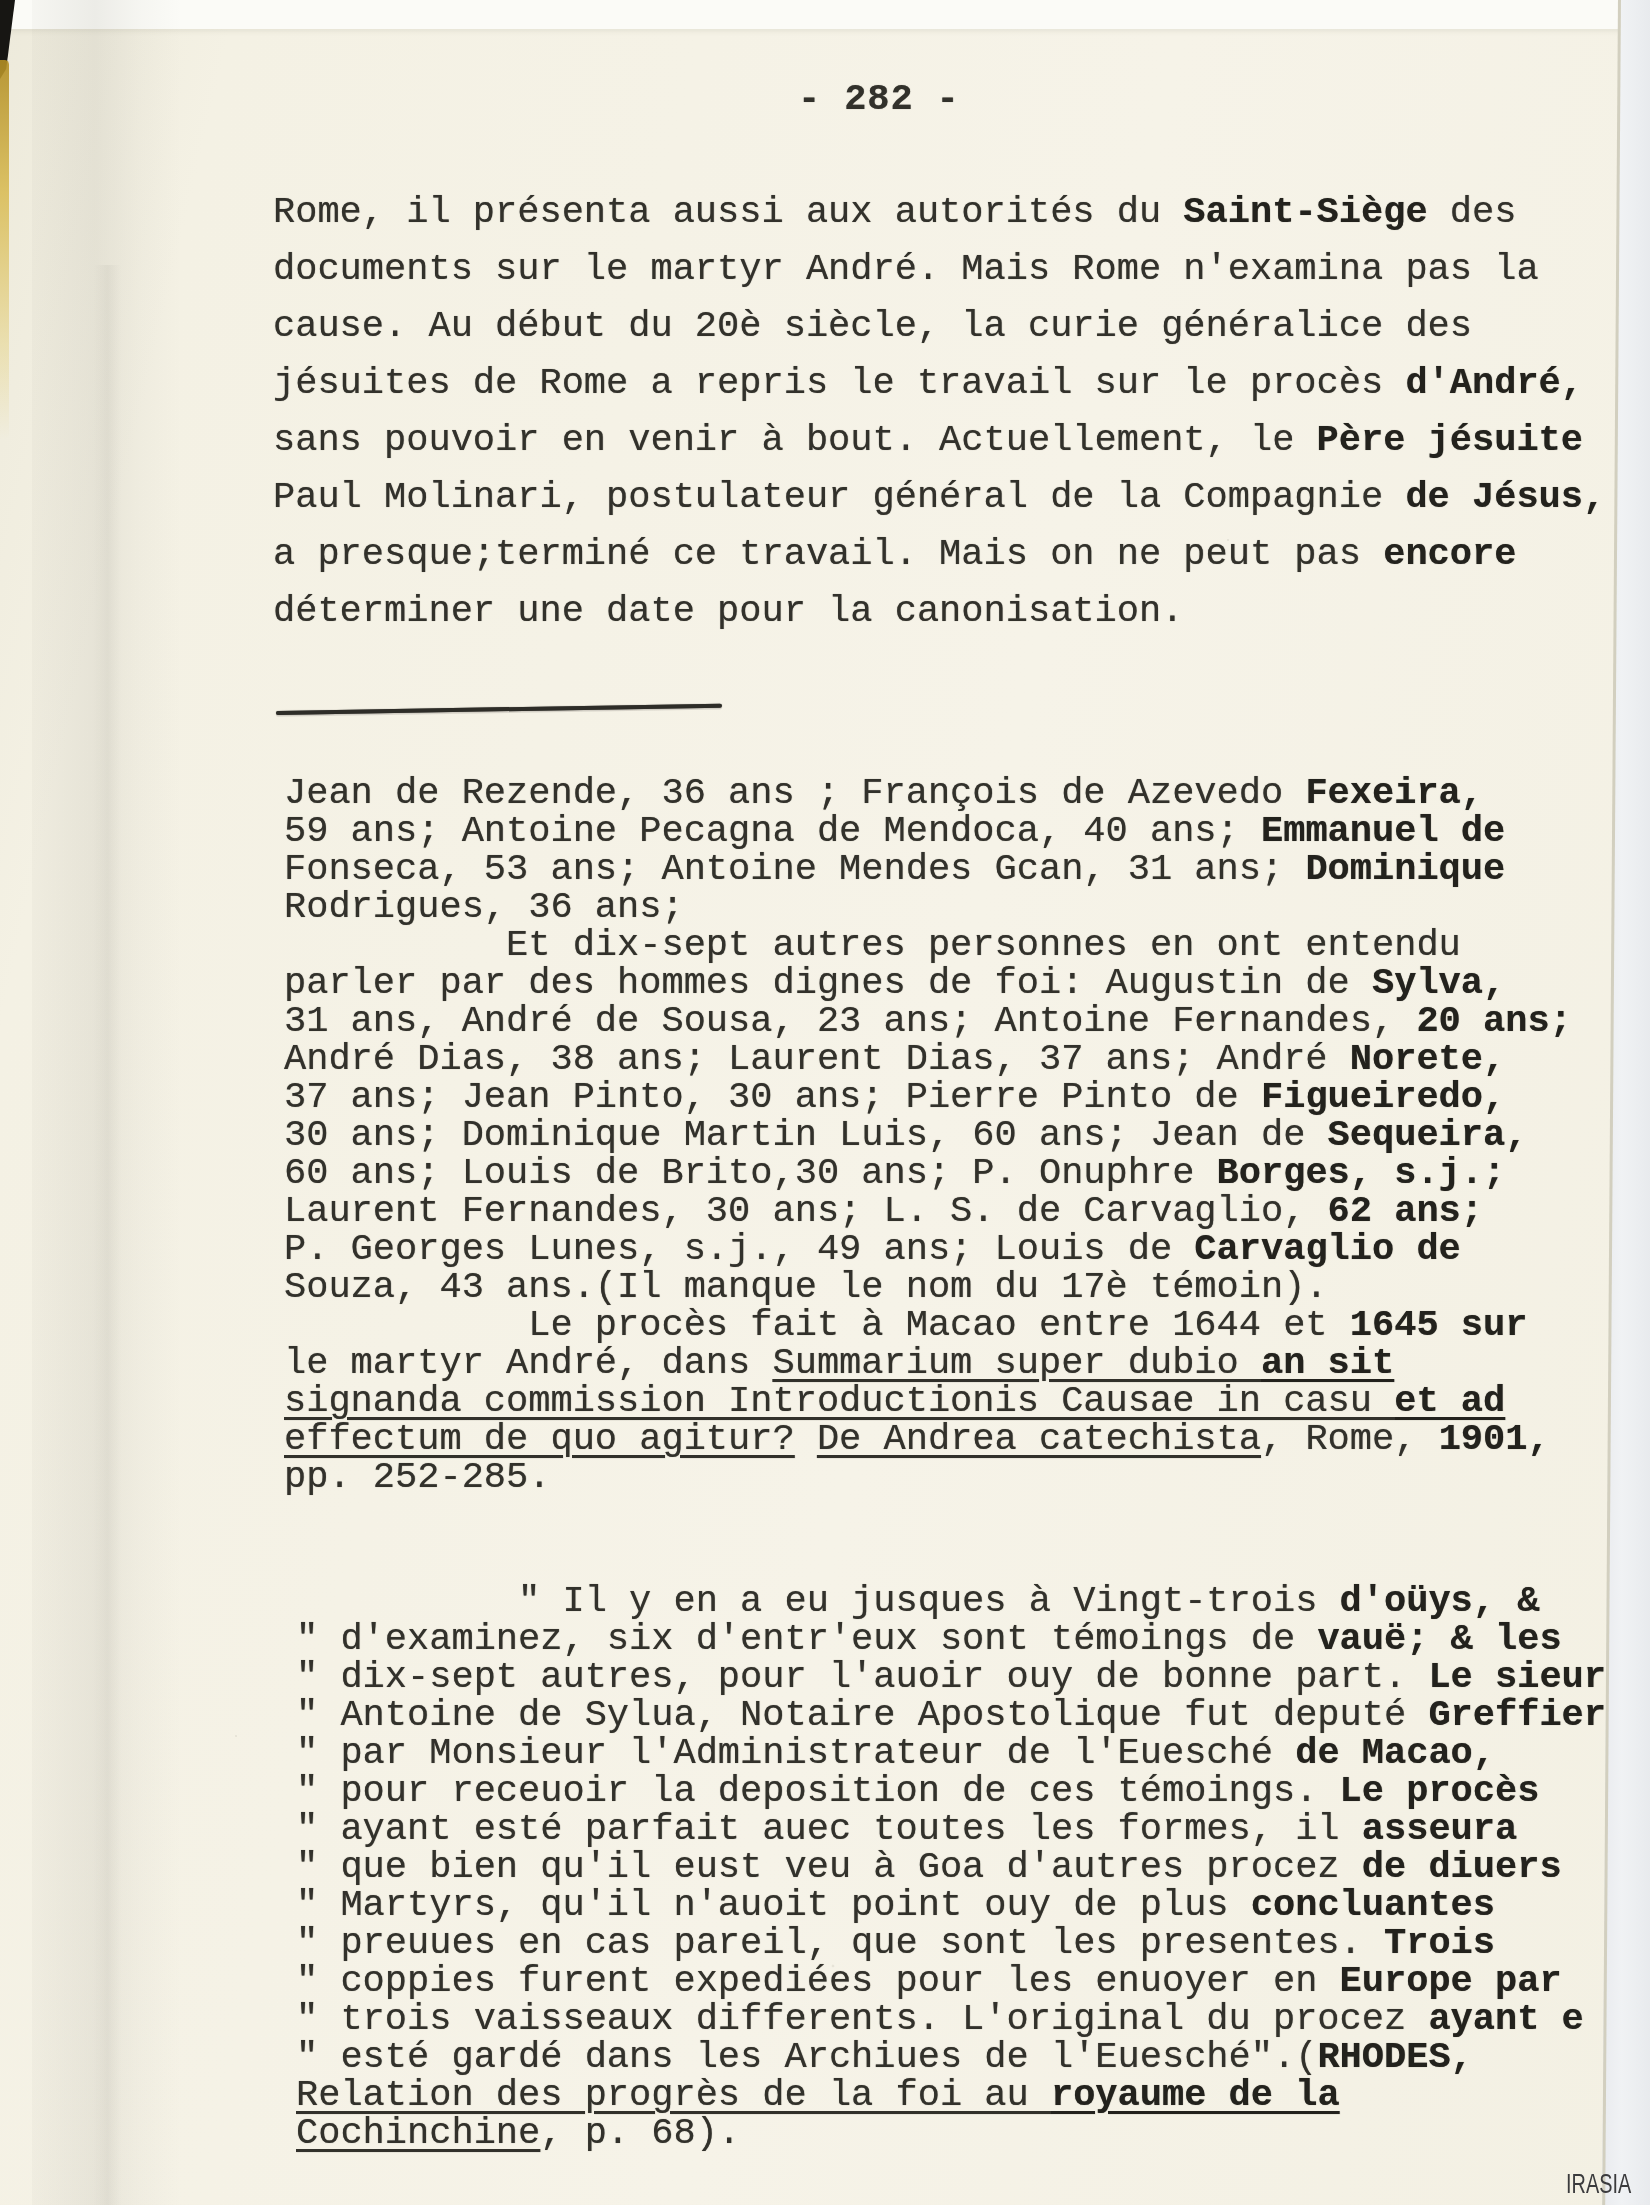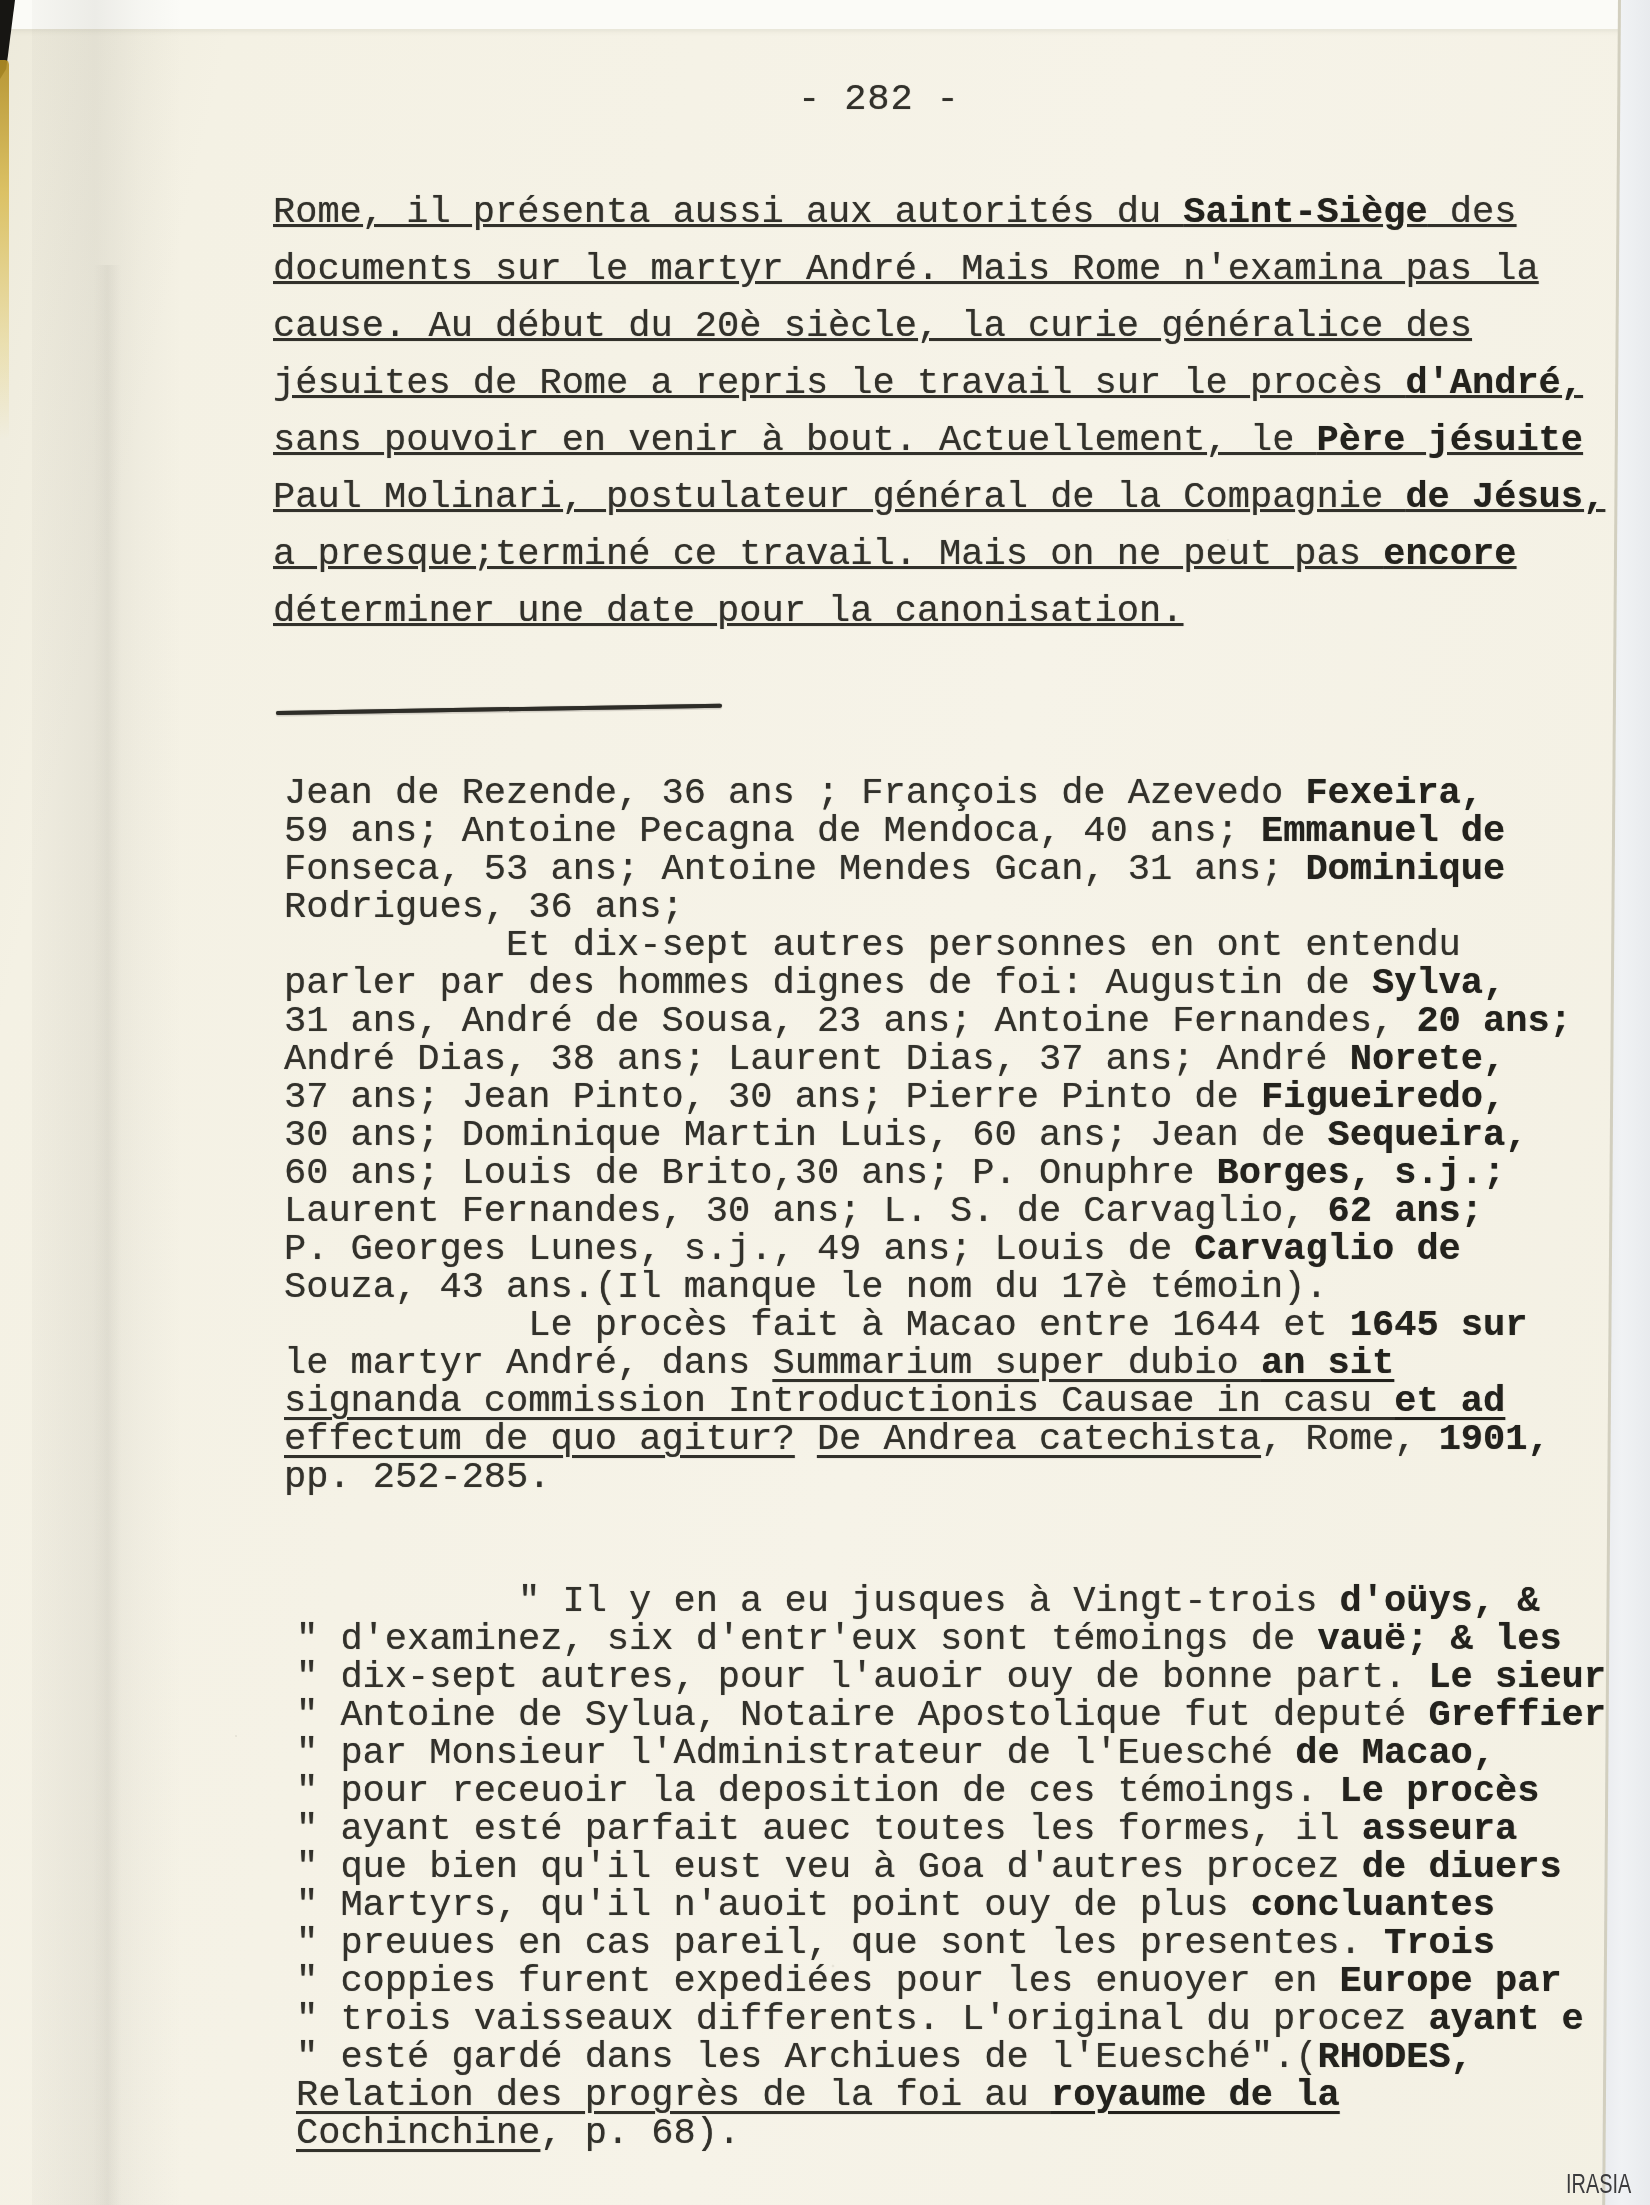--- a/index.html
+++ b/index.html
@@ -24,23 +24,23 @@
     background:linear-gradient(90deg,rgba(140,138,128,0),rgba(140,138,128,.10) 50%,rgba(140,138,128,0));}
   .scanner-strip{position:absolute;left:1602px;top:0;width:49px;height:2206px;
     background:linear-gradient(90deg,#e9ebee,#f0f2f4 40%,#e8eaed);
     clip-path:polygon(17.6px 0,49px 0,49px 2206px,0 2206px);}
   .page-edge-line{position:absolute;left:1618px;top:-3.5px;width:2.6px;height:2214px;background:#d2cfbf;transform:rotate(.41deg);transform-origin:top left;}
   
   .txt{position:absolute;white-space:pre;font-size:37px;color:#32312b;
     text-shadow:0 0 0.9px rgba(50,48,42,.55),0.4px 0.4px 0 rgba(50,48,42,.18);}
   .b{font-weight:bold;color:#23221d;}
   .u{text-decoration:underline;text-decoration-thickness:2.6px;text-underline-offset:6.2px;}
-  #header{left:798px;top:78px;font-weight:normal;letter-spacing:0.9px;}
+  #header{left:798px;top:78px;font-weight:bold;letter-spacing:0.9px;}
   #para1{left:273px;top:191px;}
-  #para1 .line{height:57px;text-decoration:underline;}
+  #para1 .line{height:57px;}
   #names{left:284px;top:772px;}
   #names .line{height:38px;}
   #quote{left:296px;top:1580px;}
   #quote .line{height:38px;}
   .rule{position:absolute;left:276px;top:711px;width:446px;height:4.4px;background:#2e2d28;border-radius:2.6px;
     transform:rotate(-.95deg);transform-origin:left center;box-shadow:0 0 0.9px rgba(46,45,40,.8),0 1.8px 0 rgba(46,45,40,.12);}
   .watermark{position:absolute;left:1566px;top:2168px;font-family:"Liberation Sans",sans-serif;
     font-size:26.5px;color:#3b3b3d;letter-spacing:0;transform:scaleX(.75) scaleY(1.05);transform-origin:left top;}
 </style>
 </head>

